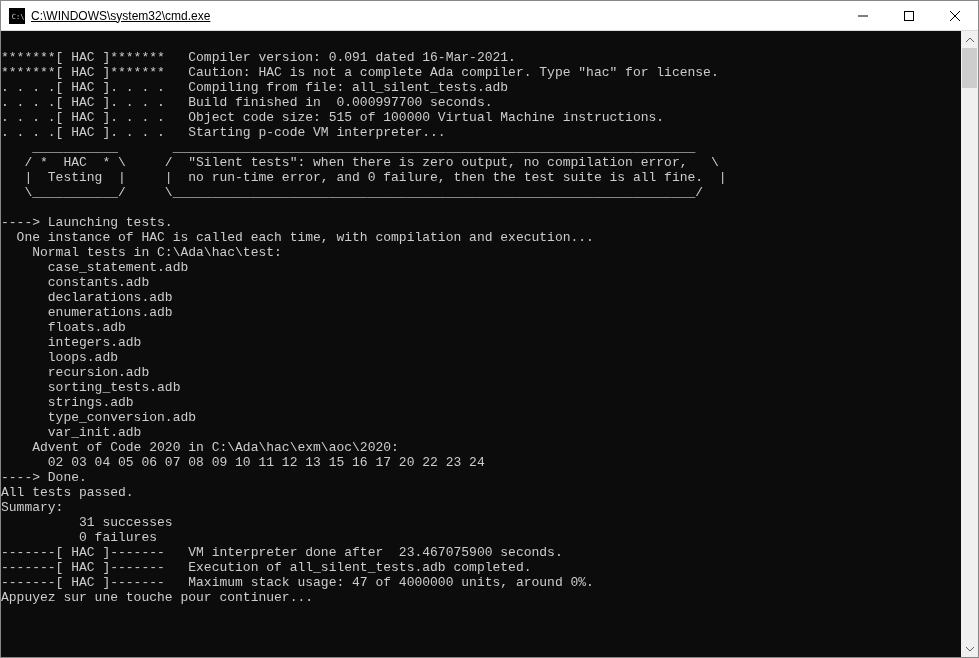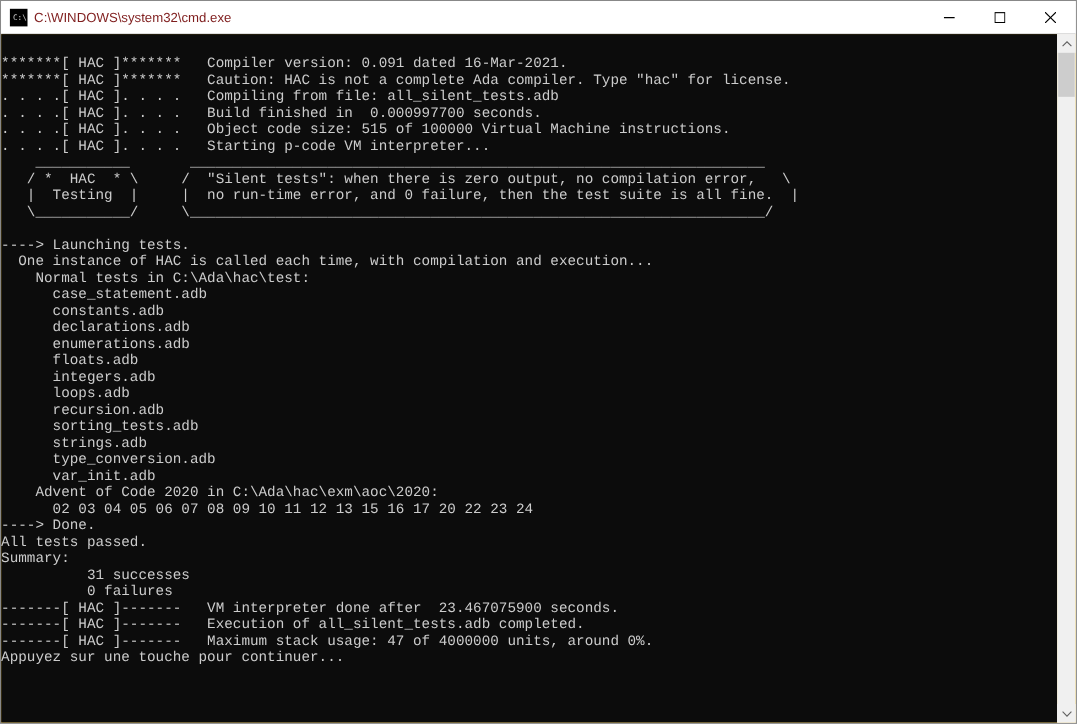--- a/index.html
+++ b/index.html
@@ -23,36 +23,37 @@
   height: 16px;
   margin: 0 6px 0 8px;
   background: #000;
   display: flex;
   align-items: center;
   justify-content: center;
 }
 .titlebar .app-icon svg { display:block; }
 .titlebar .title {
   font-size: 12px;
-  color: #7f1d1d;
+  color: #000000;
   flex: 1;
+  text-decoration: underline;
 }
 .titlebar .win-btn {
   width: 46px;
   height: 30px;
   display: flex;
   align-items: center;
   justify-content: center;
   cursor: pointer;
 }
 .titlebar .win-btn svg { width: 10px; height: 10px; }
 .console-wrap {
   display: flex;
   height: calc(100% - 30px);
-  background: #eab308;
+  background: #3b82f6;
 }
 .console {
   flex: 1;
   background: #0c0c0c;
   color: #cccccc;
   font-family: Consolas, "Courier New", monospace;
   font-size: 13px;
   line-height: 15px;
   white-space: pre;
   padding: 4px 2px 4px 0;

